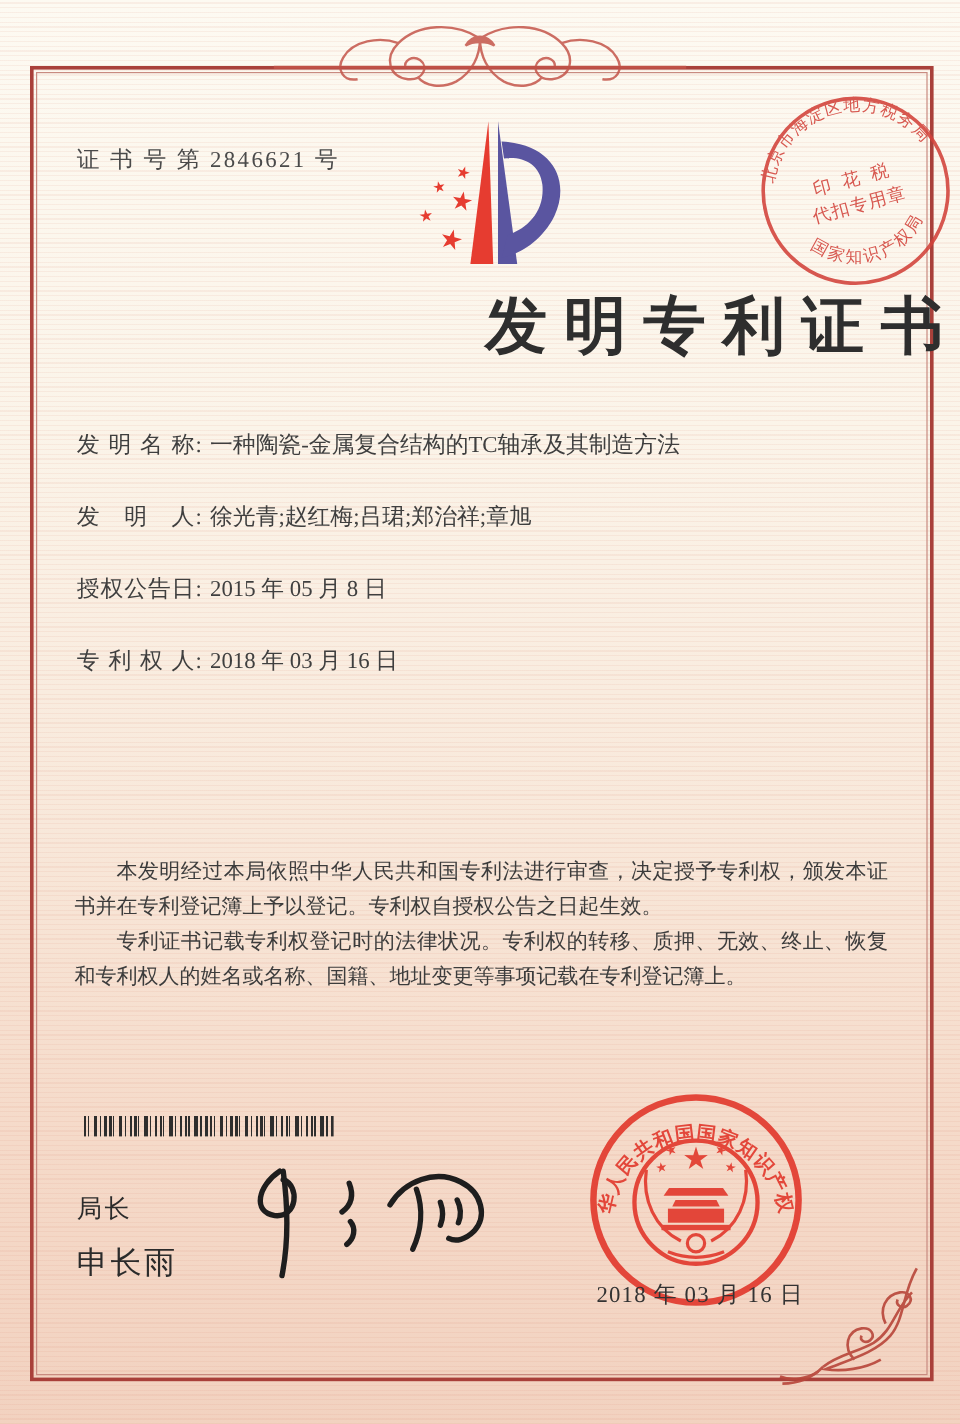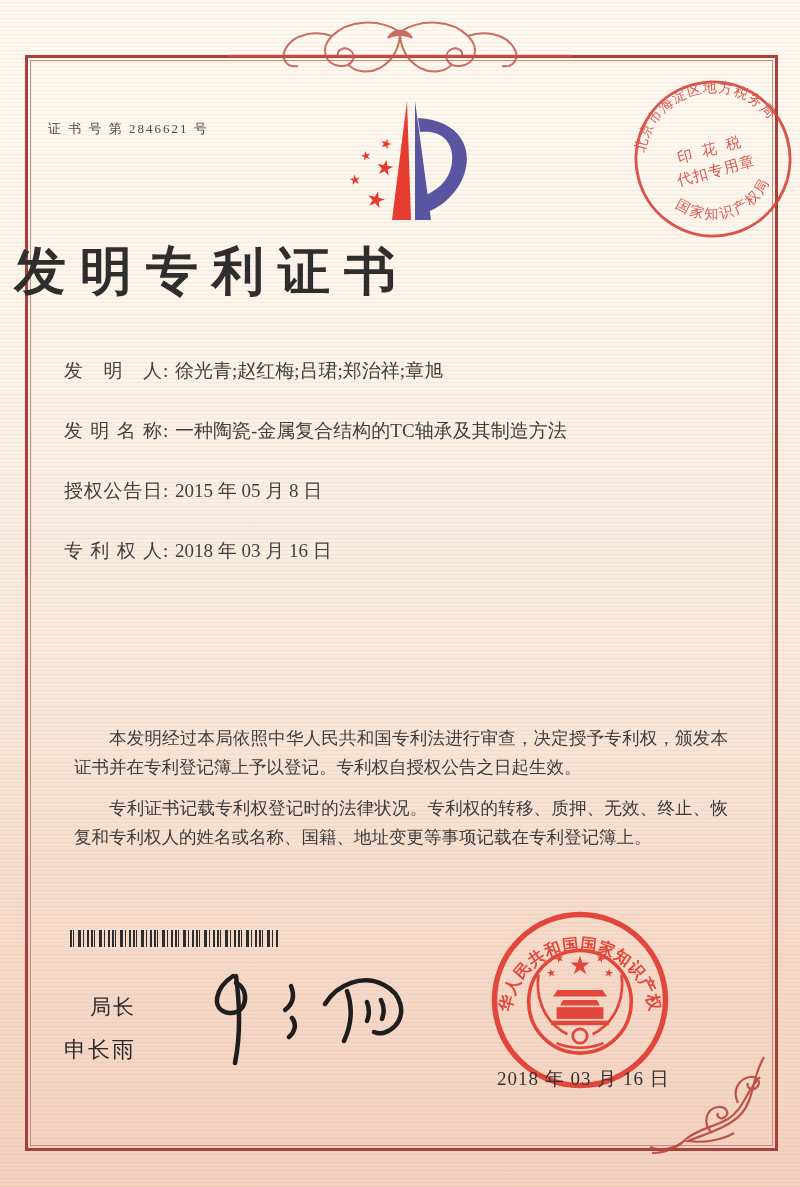--- a/index.html
+++ b/index.html
@@ -18,59 +18,59 @@
   }
   .frame{
     position:absolute;left:25px;top:55px;right:22px;bottom:36px;
     border:3px solid #a9403a;
   }
   .frame-inner{
     position:absolute;inset:2px;
     border:1px solid #c98a80;
   }
   .cert-number{
-    position:absolute;left:48px;top:120px;
-    font-size:13px;letter-spacing:2px;color:#4a4a4a;
+    position:absolute;left:64px;top:120px;
+    font-size:19px;letter-spacing:2px;color:#4a4a4a;
   }
   .logo{position:absolute;left:330px;top:92px;}
   .tax-stamp{position:absolute;left:628px;top:74px;opacity:0.88;}
   .title{
     position:absolute;top:237px;left:0;width:100%;
-    text-align:left;font-size:52px;font-weight:600;
+    text-align:right;font-size:52px;font-weight:600;
     letter-spacing:14px;padding-left:14px;box-sizing:border-box;
     color:#2e2e2e;
   }
   .fields{position:absolute;left:64px;top:358px;width:690px;}
   .f-row{height:37px;margin-bottom:23px;font-size:19px;white-space:nowrap;}
   .f-label{
     display:inline-block;width:98px;
     text-align:justify;text-align-last:justify;
     -moz-text-align-last:justify;
     vertical-align:top;color:#3f3f3f;
   }
   .f-colon{display:inline-block;margin:0 2px 0 1px;color:#3f3f3f;}
   .f-value{color:#3f3f3f;}
   .paras{position:absolute;left:62px;top:712px;width:678px;}
   .paras p{
-    margin:12px;padding:0;text-indent:2em;
+    margin:0;padding:0;text-indent:2em;
     font-size:17.5px;line-height:29px;color:#3c3c3c;
     text-align:justify;
   }
   .barcode{
     position:absolute;left:70px;top:930px;width:208px;height:17px;
     background:repeating-linear-gradient(90deg,
       #2e2e2e 0 2px, transparent 2px 3px,
       #2e2e2e 3px 4px, transparent 4px 8px,
       #2e2e2e 8px 11px, transparent 11px 13px,
       #2e2e2e 13px 14px, transparent 14px 17px,
       #2e2e2e 17px 19px, transparent 19px 21px);
   }
   .director{position:absolute;left:64px;top:993px;font-family:"Liberation Sans","DejaVu Sans",sans-serif;}
-  .director .d-title{font-size:21px;color:#2b2b2b;margin-bottom:14px;letter-spacing:2px;text-align:right;}
-  .director .d-name{font-size:22px;color:#2b2b2b;letter-spacing:2px;}
+  .director .d-title{font-size:21px;color:#2b2b2b;margin-bottom:14px;letter-spacing:2px;}
+  .director .d-name{font-size:26px;color:#2b2b2b;letter-spacing:2px;}
   .signature{position:absolute;left:195px;top:958px;}
   .seal{position:absolute;left:490px;top:910px;opacity:0.93;}
   .issue-date{
     position:absolute;left:497px;top:1066px;
     font-size:19px;letter-spacing:1px;color:#333;z-index:5;
   }
   .ornament-top{position:absolute;left:228px;top:12px;}
   .ornament-corner{position:absolute;right:28px;bottom:20px;}
   svg{display:block;}
 </style>
@@ -147,26 +147,26 @@
       </text>
       <text x="85" y="80" font-size="15" text-anchor="middle" letter-spacing="3">印 花 税</text>
       <text x="85" y="102" font-size="15" text-anchor="middle" letter-spacing="1">代扣专用章</text>
     </g>
   </svg>
 
   <div class="title">发明专利证书</div>
 
   <div class="fields">
     <div class="f-row">
+      <span class="f-label">发明名称</span><span class="f-colon">:</span>
+      <span class="f-value">一种陶瓷-金属复合结构的TC轴承及其制造方法</span>
+    </div>
+    <div class="f-row">
       <span class="f-label">发明人</span><span class="f-colon">:</span>
       <span class="f-value">徐光青;赵红梅;吕珺;郑治祥;章旭</span>
-    </div>
-    <div class="f-row">
-      <span class="f-label">发明名称</span><span class="f-colon">:</span>
-      <span class="f-value">一种陶瓷-金属复合结构的TC轴承及其制造方法</span>
     </div>
     <div class="f-row">
       <span class="f-label">授权公告日</span><span class="f-colon">:</span>
       <span class="f-value">2015 年 05 月 8 日</span>
     </div>
     <div class="f-row">
       <span class="f-label">专利权人</span><span class="f-colon">:</span>
       <span class="f-value">2018 年 03 月 16 日</span>
     </div>
   </div>

